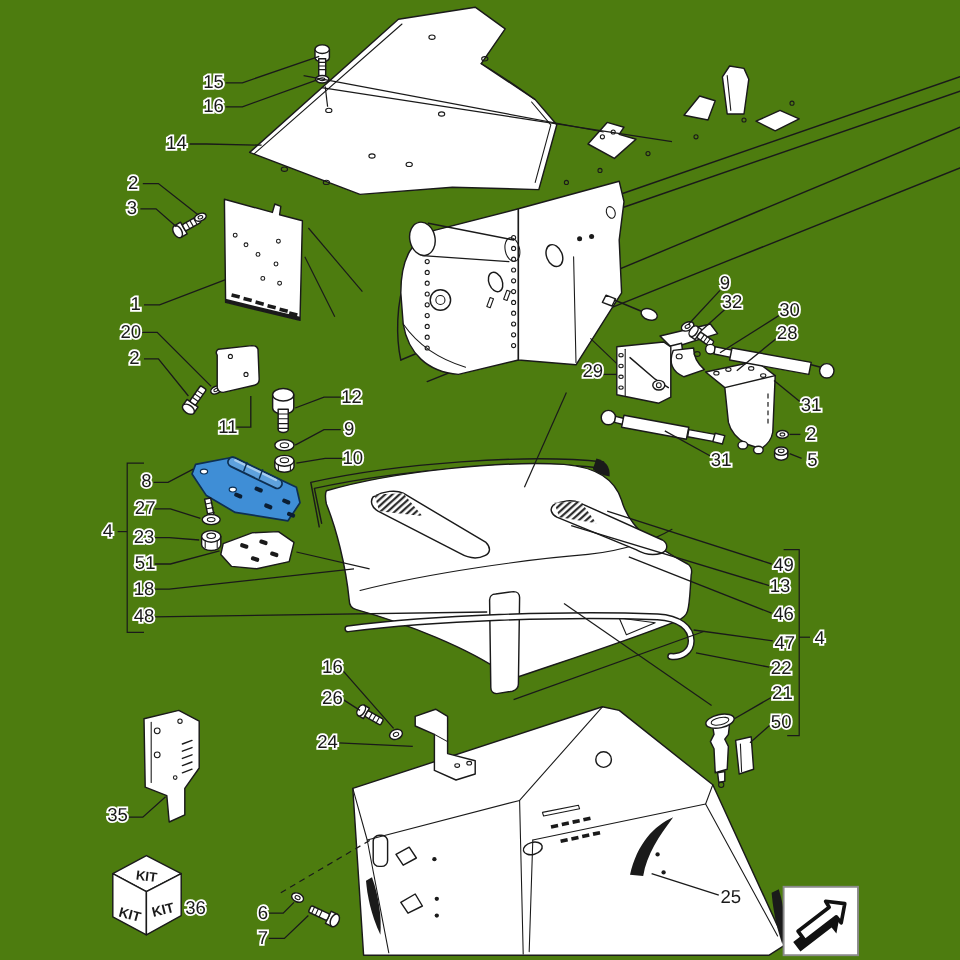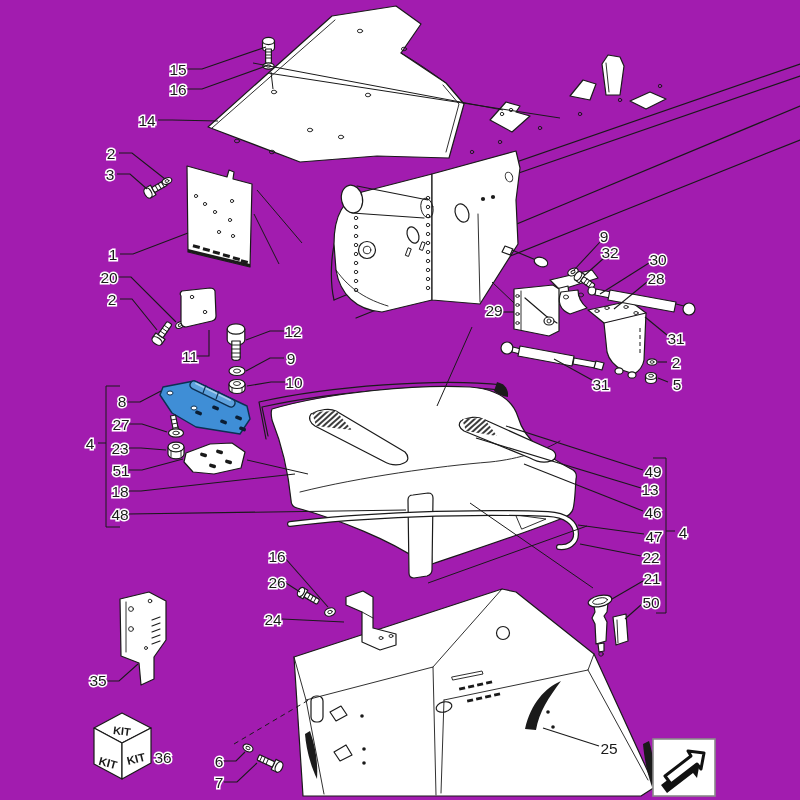--- a/index.html
+++ b/index.html
@@ -1,16 +1,16 @@
 <!DOCTYPE html>
 <html><head>
 <meta charset="utf-8">
 <style>
   html,body{margin:0;padding:0;background:#ffffff;}
-  .stage{width:800px;height:800px;background:#a21caf;position:relative;overflow:hidden;
+  .stage{width:800px;height:800px;background:#4d7c0f;position:relative;overflow:hidden;
          font-family:"Liberation Sans",sans-serif;}
   svg{display:block;}
   svg *{vector-effect:none;}
   .ln{fill:none;stroke:#1a1a1a;stroke-width:1.2;stroke-linecap:round;stroke-linejoin:round;}
   .thin{fill:none;stroke:#1a1a1a;stroke-width:0.9;stroke-linecap:round;stroke-linejoin:round;}
   .pt{fill:#ffffff;stroke:#1a1a1a;stroke-width:1.2;stroke-linecap:round;stroke-linejoin:round;}
   .drk{fill:#1a1a1a;stroke:none;}
   .lbl{font-family:"Liberation Sans",sans-serif;font-size:15.5px;fill:#1a1a1a;
        paint-order:stroke;stroke:#ffffff;stroke-width:3px;}
   .kitTxt{font-family:"Liberation Sans",sans-serif;font-weight:bold;fill:#1a1a1a;}

